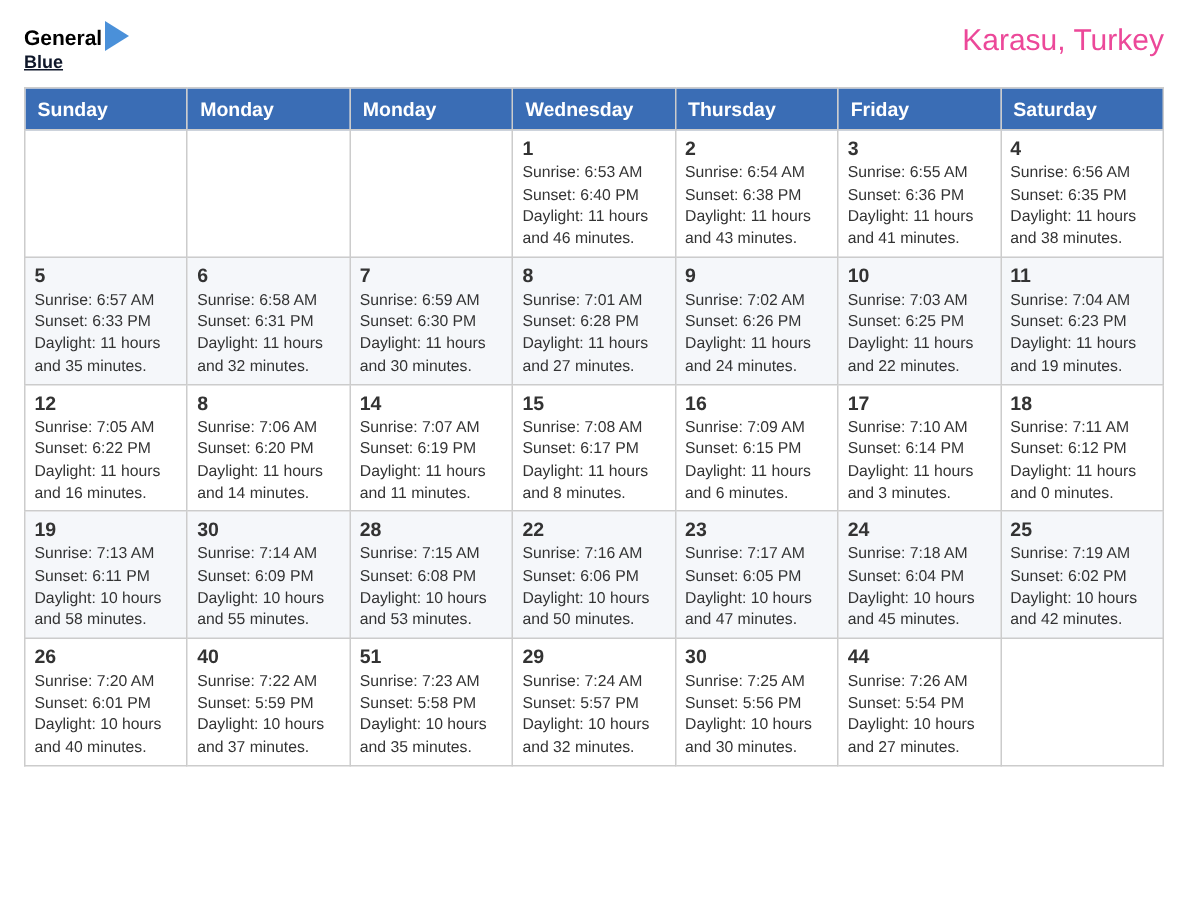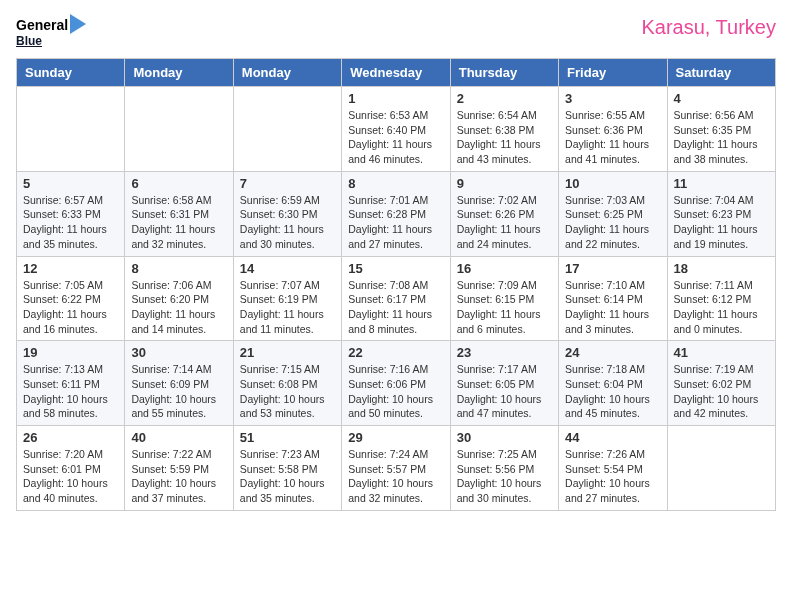--- a/index.html
+++ b/index.html
@@ -291,21 +291,21 @@
       </td>
         <td>
         <div class="day-number">30</div>
         <div class="day-info">
           Sunrise: 7:14 AM<br>
           Sunset: 6:09 PM<br>
           Daylight: 10 hours and 55 minutes.
         </div>
       </td>
         <td>
-        <div class="day-number">21</div>
+        <div class="day-number">28</div>
         <div class="day-info">
           Sunrise: 7:15 AM<br>
           Sunset: 6:08 PM<br>
           Daylight: 10 hours and 53 minutes.
         </div>
       </td>
         <td>
         <div class="day-number">22</div>
         <div class="day-info">
           Sunrise: 7:16 AM<br>
@@ -323,21 +323,21 @@
       </td>
         <td>
         <div class="day-number">24</div>
         <div class="day-info">
           Sunrise: 7:18 AM<br>
           Sunset: 6:04 PM<br>
           Daylight: 10 hours and 45 minutes.
         </div>
       </td>
         <td>
-        <div class="day-number">41</div>
+        <div class="day-number">25</div>
         <div class="day-info">
           Sunrise: 7:19 AM<br>
           Sunset: 6:02 PM<br>
           Daylight: 10 hours and 42 minutes.
         </div>
       </td>
       </tr>
       <tr>
         <td>
         <div class="day-number">26</div>

